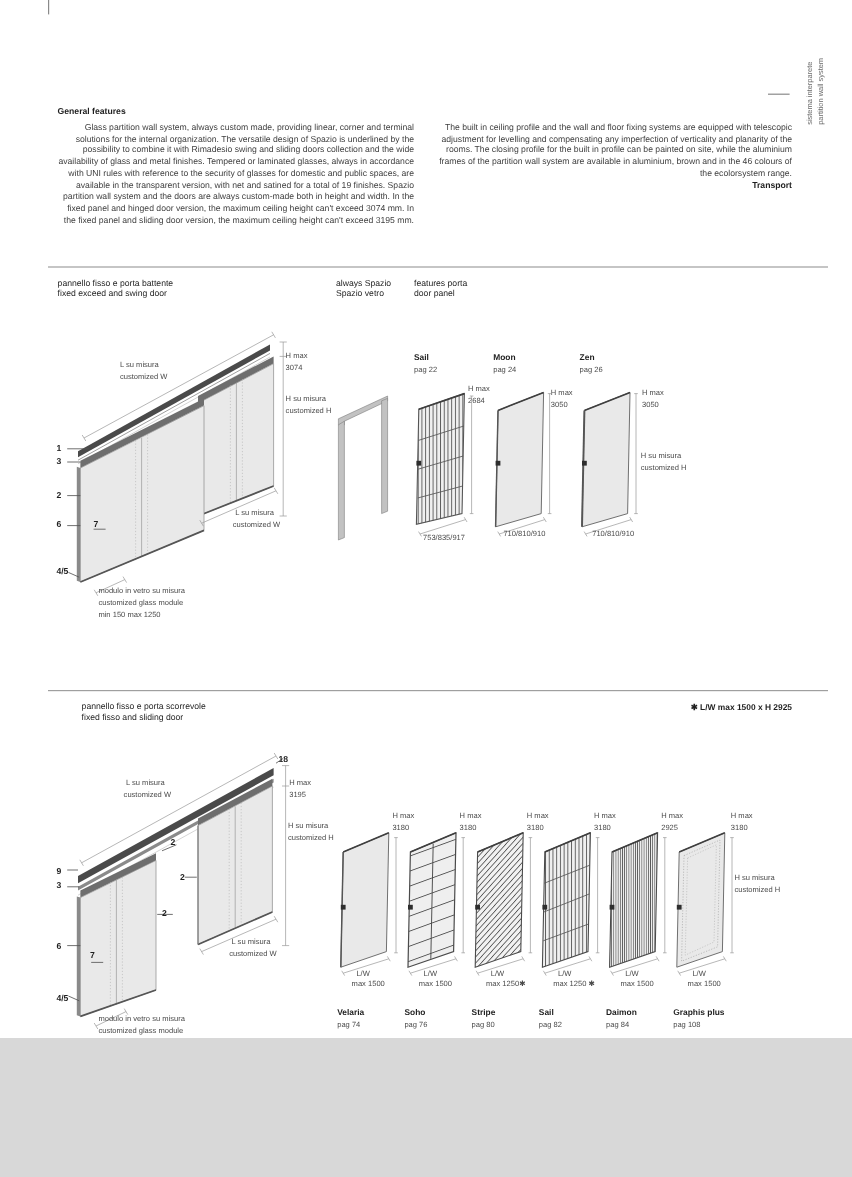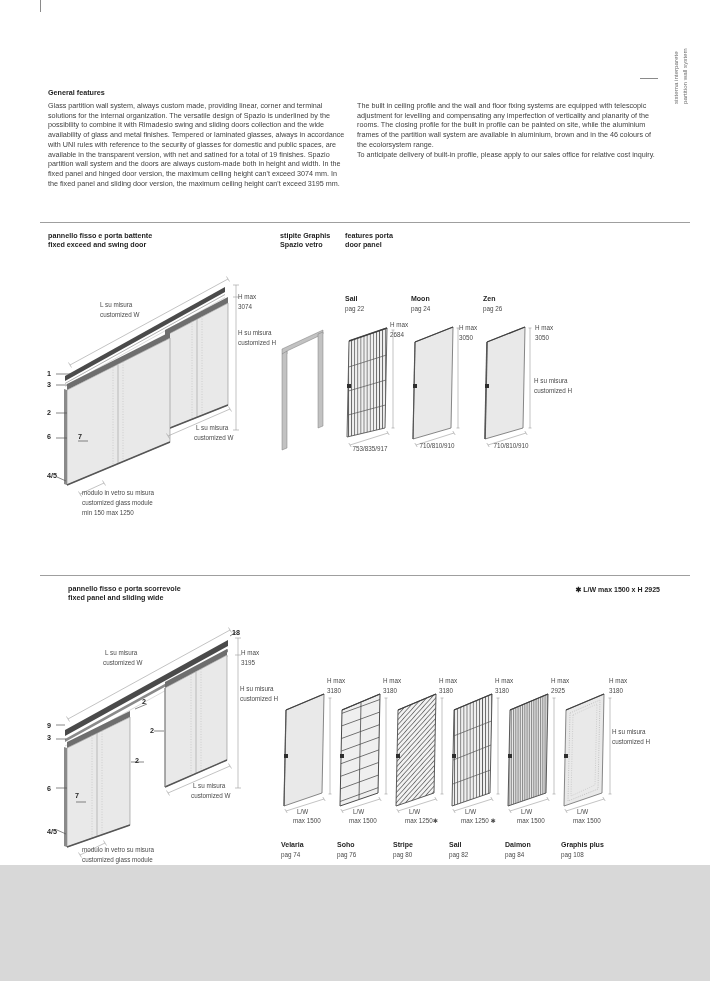--- a/index.html
+++ b/index.html
@@ -1,23 +1,23 @@
 <!DOCTYPE html>
 <html><head>
 <meta charset="utf-8">
 <style>
   html,body{margin:0;padding:0;background:#d8d8d8;}
   .sheet{position:relative;width:710px;height:865px;background:#ffffff;overflow:hidden;
          font-family:"Liberation Sans",sans-serif;color:#3c3c3c;}
   .abs{position:absolute;}
   .rule{position:absolute;left:40px;width:650px;height:1px;background:#9f9f9f;}
-  .hdr{position:absolute;font-size:7.2px;line-height:9.4px;font-weight:bold;color:#1f1f1f;white-space:nowrap;}
+  .hdr{position:absolute;font-size:7.2px;line-height:9.4px;font-weight:normal;color:#1f1f1f;white-space:nowrap;}
   .lbl{position:absolute;font-size:6.3px;line-height:9.2px;color:#4a4a4a;white-space:nowrap;}
   .num{position:absolute;font-size:7.2px;font-weight:bold;color:#1f1f1f;white-space:nowrap;}
-  .body-col{font-size:7.2px;line-height:9.7px;color:#3f3f3f;}
+  .body-col{font-size:7.2px;line-height:9.7px;color:#3f3f3f;text-align:right;}
   .body-col p{margin:0;}
   .features-head{position:absolute;font-size:7.2px;font-weight:bold;color:#1f1f1f;}
   .transport-head{font-weight:bold;color:#1f1f1f;margin-top:10px;}
   .side-tab{position:absolute;left:672px;top:22px;height:82px;
             writing-mode:vertical-rl;transform:rotate(180deg);
             font-size:6.2px;line-height:8.8px;color:#6a6a6a;white-space:nowrap;}
   .door{position:absolute;width:56px;height:210px;}
   .doorsvg{position:absolute;}
   .doorname{position:absolute;font-size:7px;font-weight:bold;color:#1f1f1f;white-space:nowrap;}
   .wlabel{position:absolute;font-size:6.3px;color:#4a4a4a;text-align:center;white-space:nowrap;}
@@ -56,32 +56,32 @@
     <div>partition wall system</div>
   </div>
 
   <div class="features-head" style="left:48px;top:88px;">General features</div>
   <div class="abs body-col" style="left:48px;top:101px;width:612px;display:flex;gap:12px;">
     <div style="width:297px;">
       <p>Glass partition wall system, always custom made, providing linear, corner and terminal solutions for the internal organization. The versatile design of Spazio is underlined by the possibility to combine it with Rimadesio swing and sliding doors collection and the wide availability of glass and metal finishes. Tempered or laminated glasses, always in accordance with UNI rules with reference to the security of glasses for domestic and public spaces, are available in the transparent version, with net and satined for a total of 19 finishes. Spazio partition wall system and the doors are always custom-made both in height and width. In the fixed panel and hinged door version, the maximum ceiling height can't exceed 3074 mm. In the fixed panel and sliding door version, the maximum ceiling height can't exceed 3195 mm.</p>
     </div>
     <div style="width:303px;">
       <p>The built in ceiling profile and the wall and floor fixing systems are equipped with telescopic adjustment for levelling and compensating any imperfection of verticality and planarity of the rooms. The closing profile for the built in profile can be painted on site, while the aluminium frames of the partition wall system are available in aluminium, brown and in the 46 colours of the ecolorsystem range.</p>
-      <p>To anticipate delivery of built-in profile, please apply to our sales office for relative cost inquiry.</p>
+      <p class="transport-head">Transport</p>
     </div>
   </div>
 
   <div class="rule" style="top:222px;"></div>
 
   <div class="hdr" style="left:48px;top:231px;">
     <div>pannello fisso e porta battente</div>
     <div>fixed exceed and swing door</div>
   </div>
   <div class="hdr" style="left:280px;top:231px;">
-    <div>stipite Graphis</div>
+    <div>always Spazio</div>
     <div>Spazio vetro</div>
   </div>
   <div class="hdr" style="left:345px;top:231px;">
     <div>features porta</div>
     <div>door panel</div>
   </div>
 
   <svg style="left:40px;top:275px;" width="230" height="245" viewBox="0 0 230 245">
 
     <line x1="30" y1="90" x2="188" y2="4" stroke="#9a9a9a" stroke-width="0.6"></line>
@@ -215,21 +215,21 @@
       <line x1="4" y1="22" x2="2" y2="119" stroke="#555" stroke-width="1.6"></line>
       <rect x="2" y="64" width="4" height="4" fill="#2e2e2e"></rect>
     </svg>
     <div class="wlabel" style="left:2px;top:152px;width:52px;">710/810/910</div>
   </div>
 
   <div class="rule" style="top:575px;"></div>
 
   <div class="hdr" style="left:48px;top:584px;padding-left:20px;">
     <div>pannello fisso e porta scorrevole</div>
-    <div>fixed panel and sliding wide</div>
+    <div>fixed fisso and sliding door</div>
   </div>
   <div class="note" style="left:460px;top:586px;width:200px;">✱ L/W max 1500 x H 2925</div>
 
   <svg style="left:40px;top:622px;" width="245" height="268" viewBox="0 0 245 268">
 
     <line x1="28" y1="97" x2="190" y2="8" stroke="#9a9a9a" stroke-width="0.6"></line>
     <line x1="26.5" y1="94.5" x2="29.5" y2="99.5" stroke="#9a9a9a" stroke-width="0.6"></line>
     <line x1="188.5" y1="5.5" x2="191.5" y2="10.5" stroke="#9a9a9a" stroke-width="0.6"></line>
 
     <polygon points="25,108 188,18 188,24 25,114" fill="#4a4a4a"></polygon>

